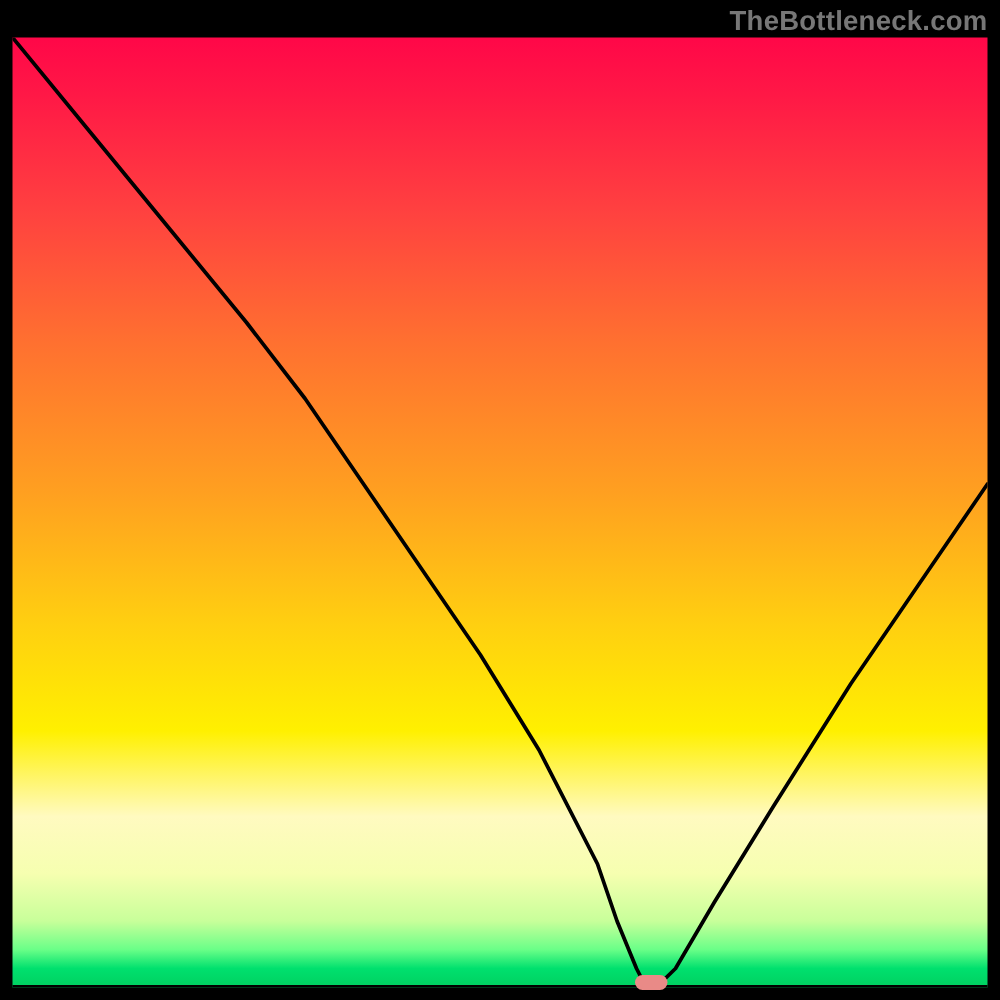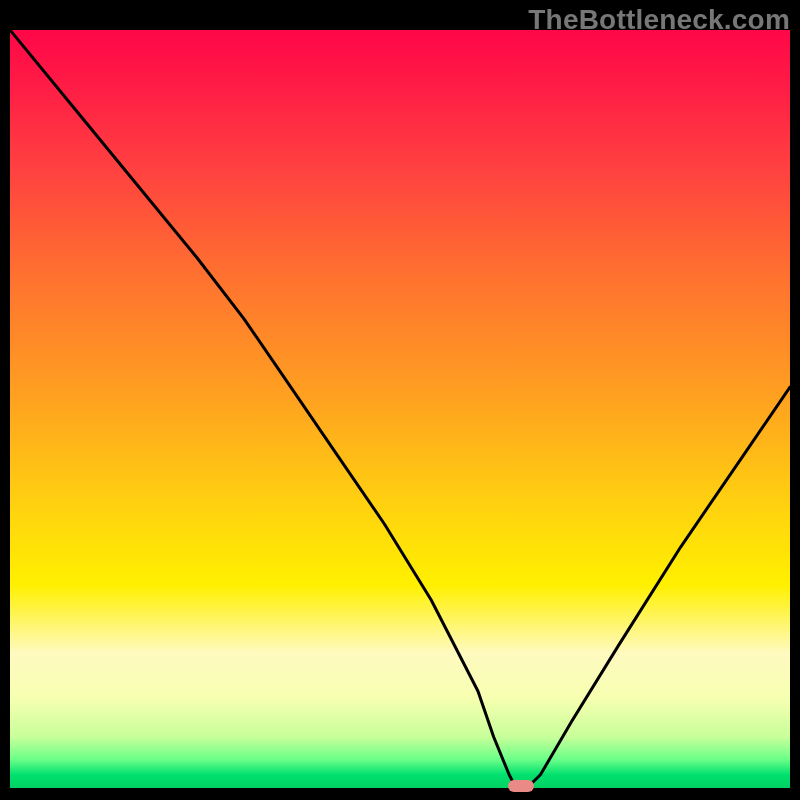--- a/index.html
+++ b/index.html
@@ -15,21 +15,21 @@
     position: relative;
     width: 800px;
     height: 800px;
     background: #000;
   }
   .watermark {
     position: absolute;
     top: 4px;
     right: 10px;
     color: #777;
-    font-size: 28px;
+    font-size: 22px;
     font-weight: 600;
     letter-spacing: 0.2px;
     z-index: 5;
   }
   .plot-outer {
     position: absolute;
     left: 10px;
     top: 30px;
     width: 780px;
     height: 760px;

